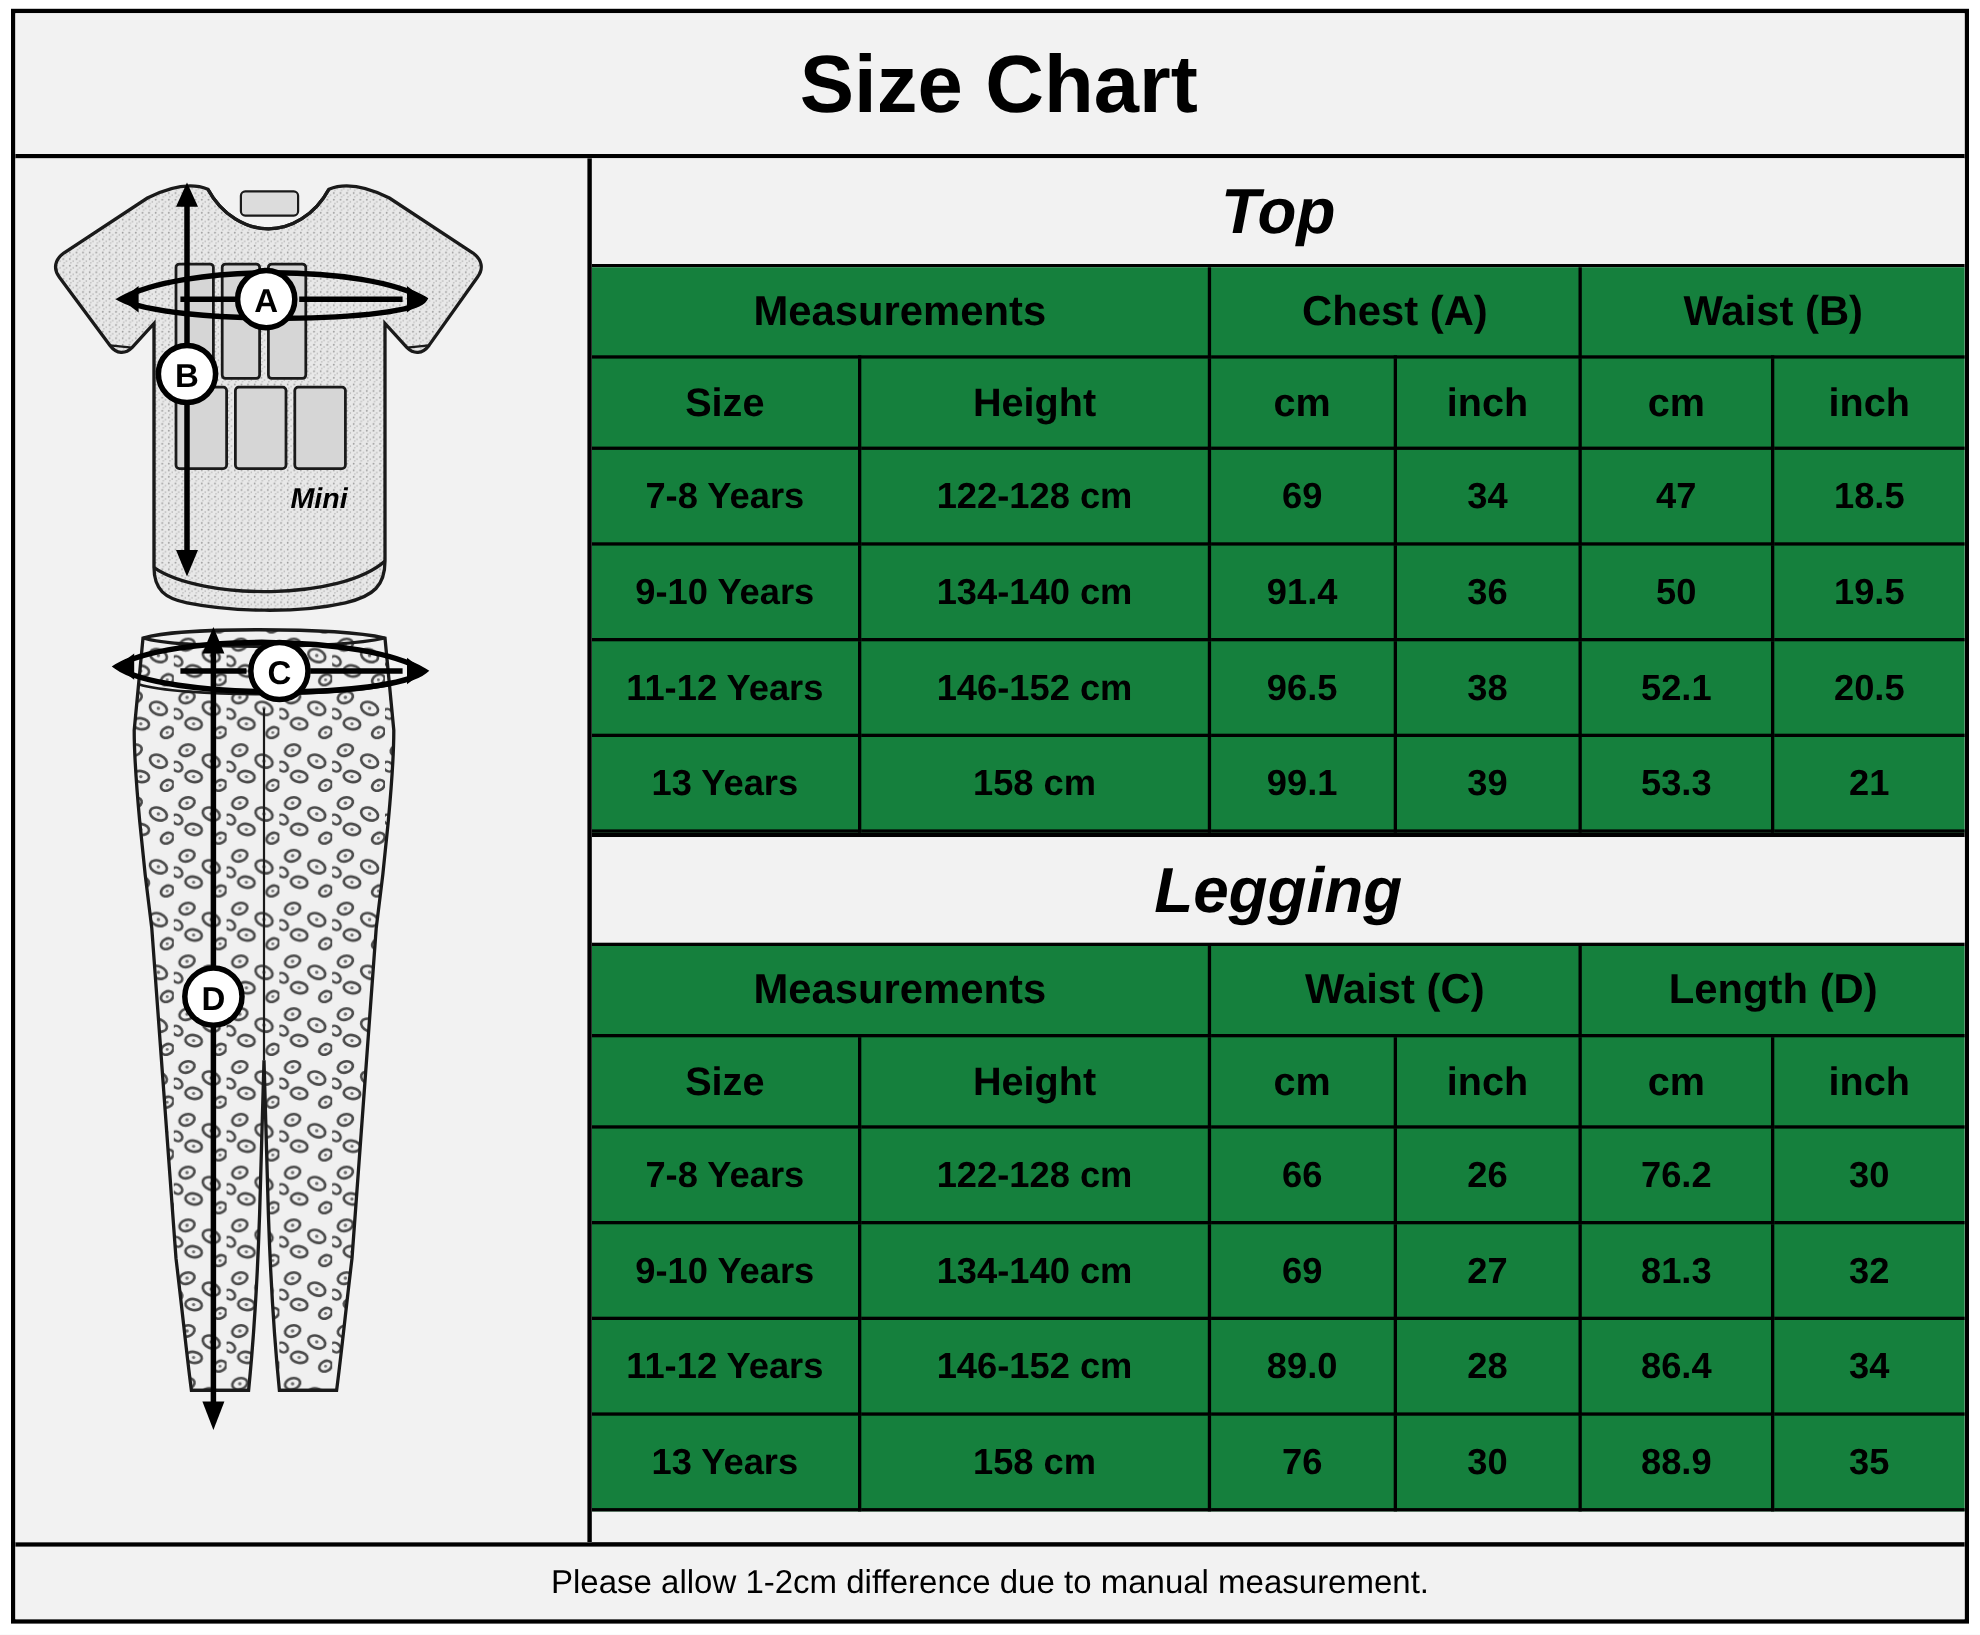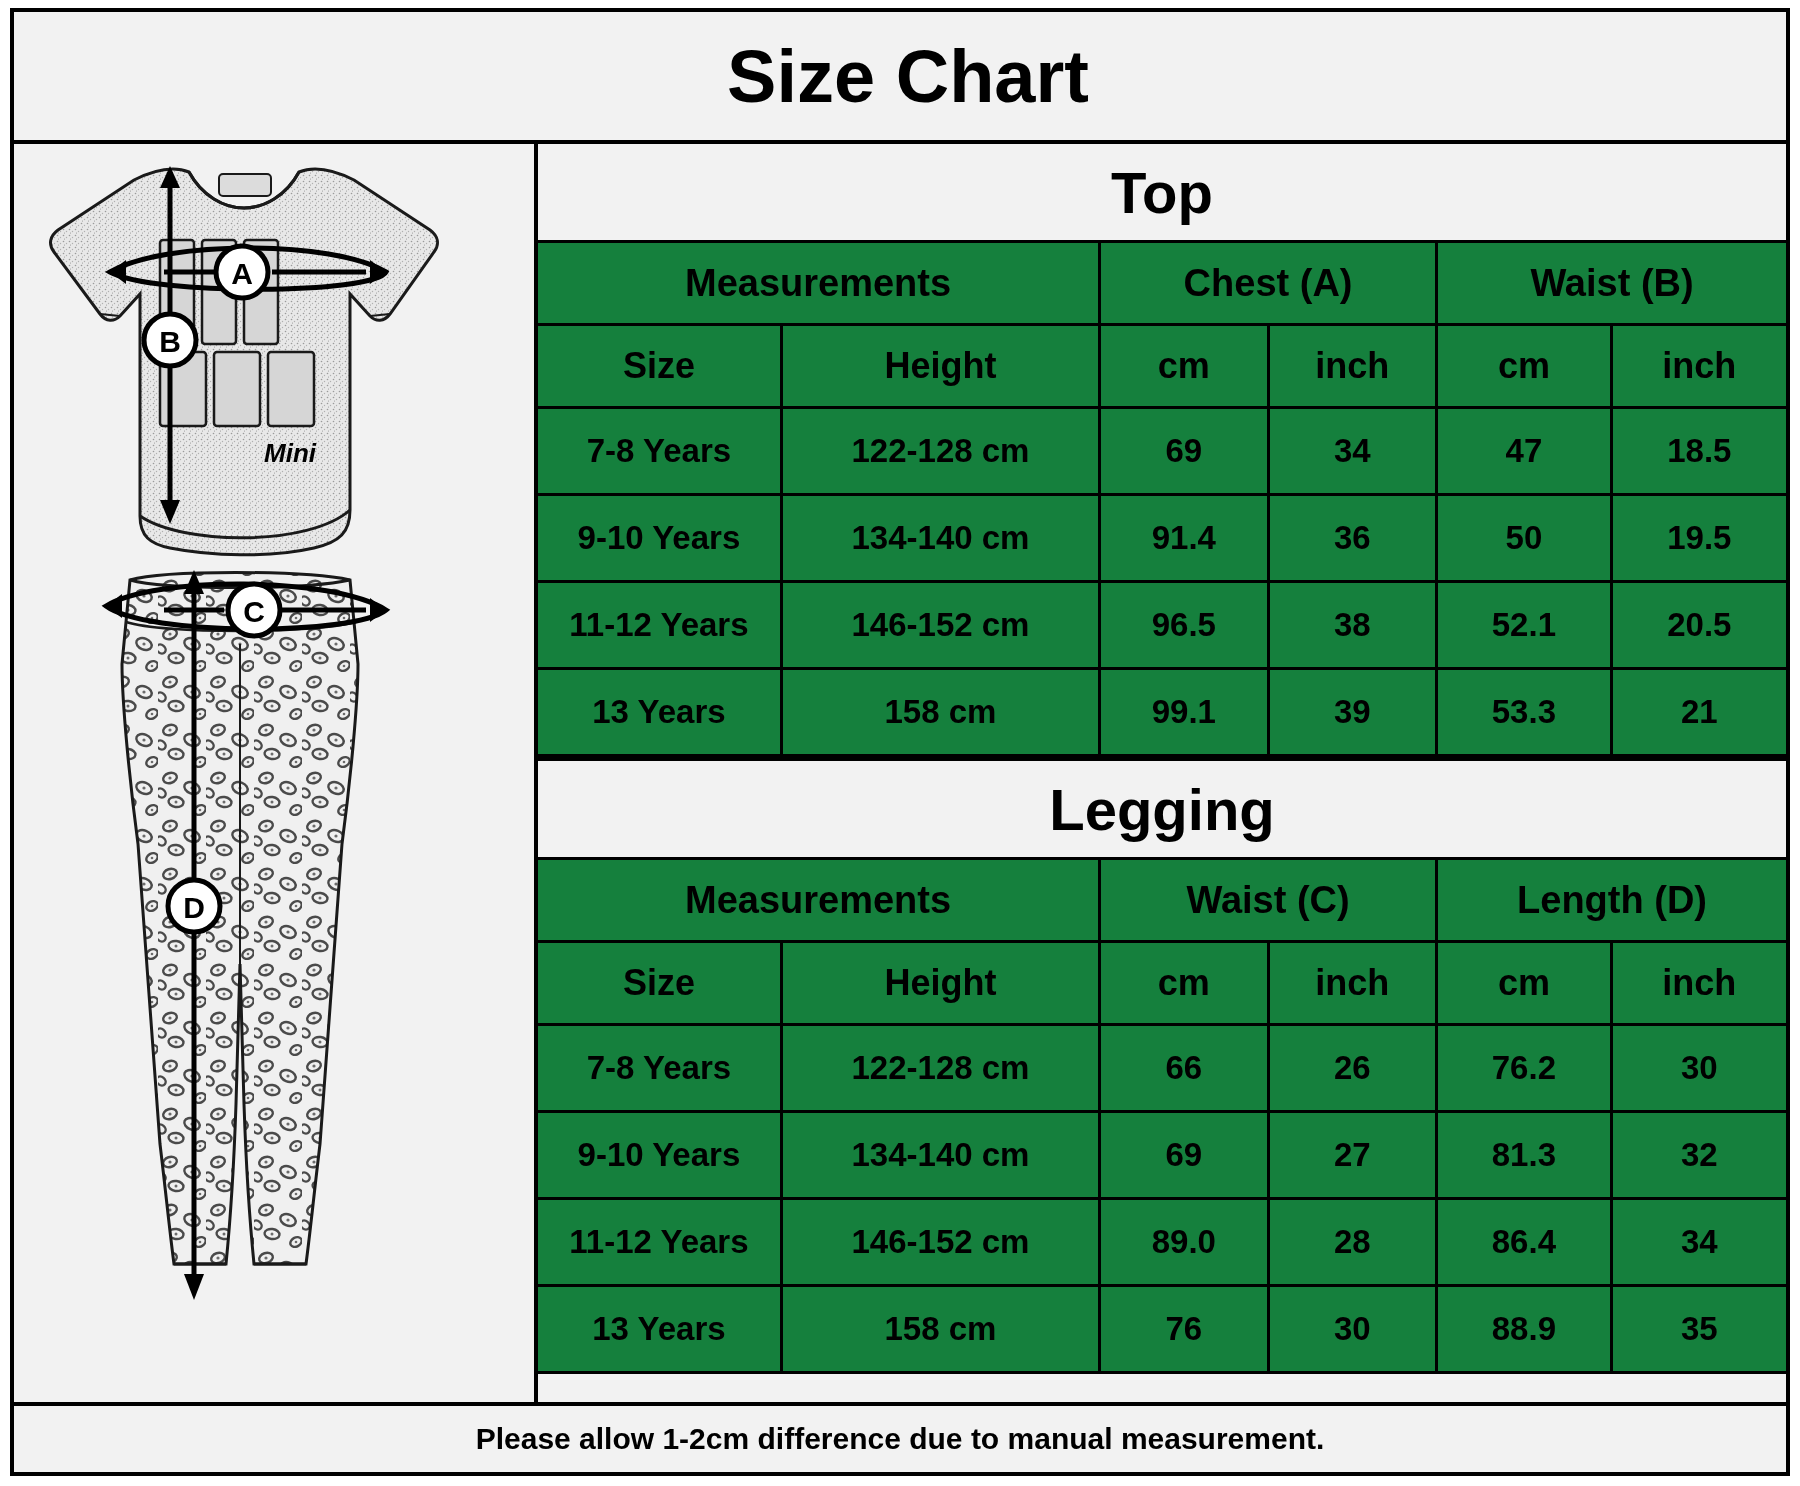--- a/index.html
+++ b/index.html
@@ -66,20 +66,21 @@
     background: #f2f2f2;
   }
   
   .section-head {
     height: 96px;
     display: flex;
     align-items: center;
     justify-content: center;
     border-bottom: 3px solid #000000;
     background: #f2f2f2;
+    font-style: italic;
   }
   .section-head .section-text {
     font-size: 58px;
     font-weight: bold;
     color: #000000;
   }
   
   table.size-table {
     width: 100%;
     border-collapse: collapse;
@@ -124,21 +125,21 @@
     flex: 0 0 auto;
     height: 66px;
     border-top: 4px solid #000000;
     display: flex;
     align-items: center;
     justify-content: center;
     background: #f2f2f2;
   }
   .footer-bar .footer-text {
     font-size: 30px;
-    font-weight: bold;
+    font-weight: normal;
     color: #000000;
   }
   
   .illus-svg { position: absolute; top: 0; left: 0; }
   .marker-label {
     font-family: "Liberation Sans", sans-serif;
     font-size: 30px;
     font-weight: bold;
     fill: #000000;
   }

